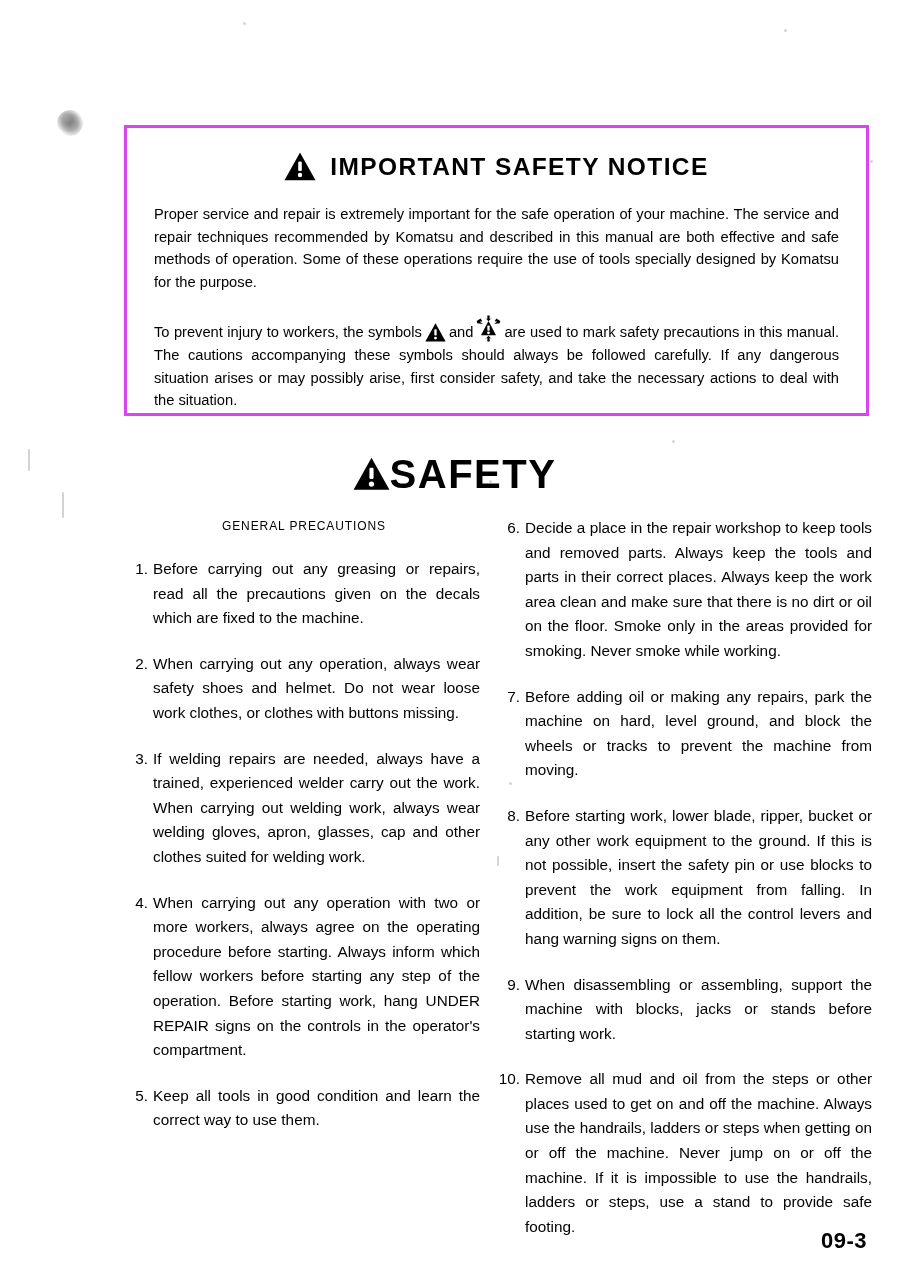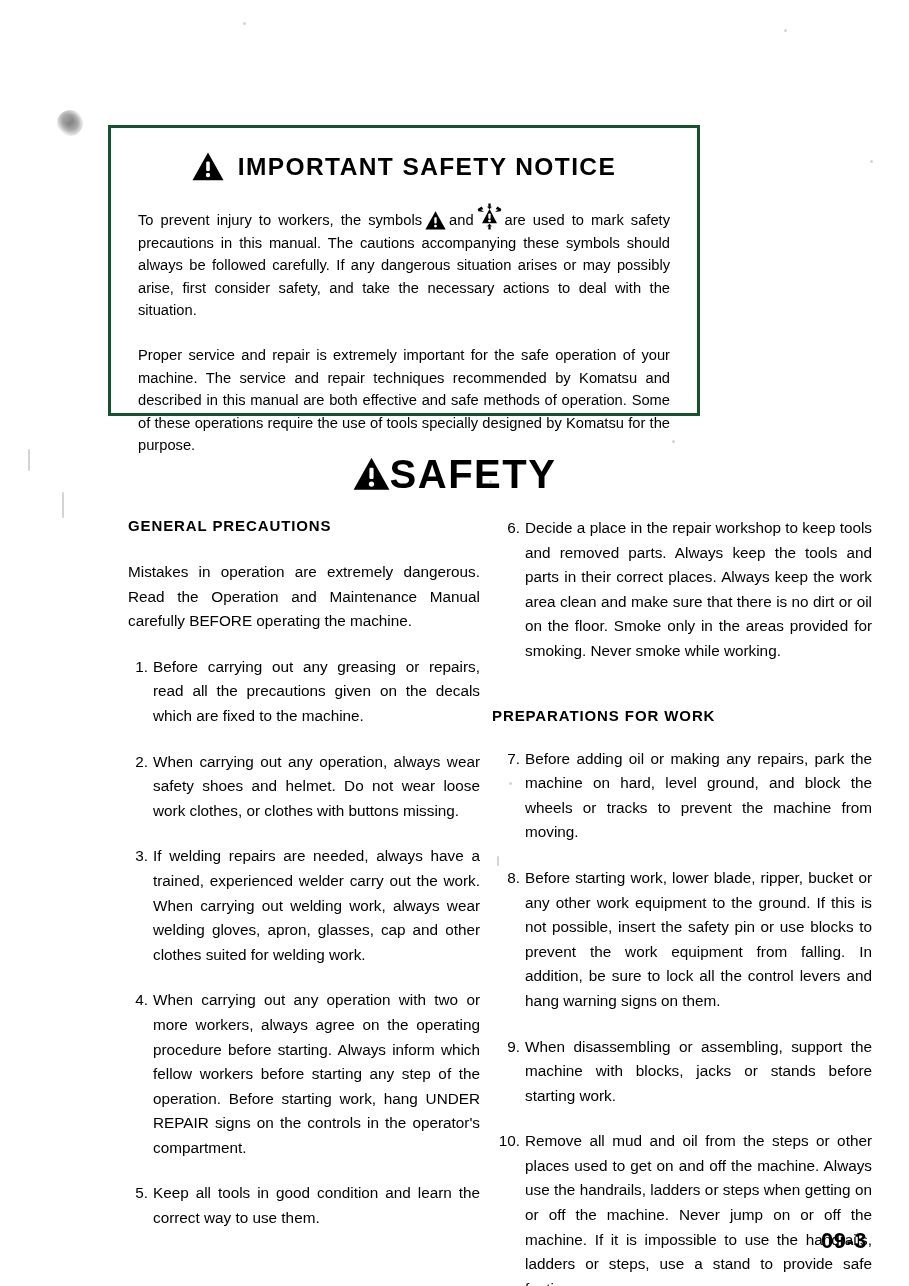--- a/index.html
+++ b/index.html
@@ -38,25 +38,25 @@
   }
   .speck {
     position: absolute;
     background: rgba(0,0,0,0.17);
     border-radius: 50%;
   }
 
   
   .notice-box {
     position: absolute;
-    left: 108px;
+    left: 124px;
     top: 125px;
-    width: 592px;
+    width: 745px;
     height: 291px;
-    border: 3px solid #14532d;
+    border: 3px solid #d946ef;
     box-sizing: border-box;
     background: #fff;
   }
 
   .notice-title {
     display: flex;
     align-items: center;
     justify-content: center;
     gap: 14px;
     margin-top: 24px;
@@ -121,25 +121,26 @@
     width: 909px;
   }
   .col {
     position: absolute;
     top: 0;
   }
   .col-left  { left: 128px; width: 352px; }
   .col-right { left: 492px; width: 380px; }
 
   .sec-head {
-    font-size: 15px;
-    font-weight: bold;
+    font-size: 12px;
+    font-weight: normal;
     letter-spacing: 0.9px;
     margin: 0 0 0 0;
     line-height: 20px;
+    text-align: center;
   }
 
   .intro {
     font-size: 15.3px;
     line-height: 24.6px;
     text-align: justify;
     text-align-last: left;
     margin: 24px 0 0 0;
   }
 
@@ -230,56 +231,55 @@
         <svg width="32" height="29" viewBox="0 0 32 29" aria-hidden="true">
           <path d="M16 0.5 L31.5 28.2 L0.5 28.2 Z" fill="#000"></path>
           <rect x="14.2" y="9.6" width="3.6" height="9.4" rx="1.1" fill="#fff"></rect>
           <circle cx="16" cy="23.0" r="2.2" fill="#fff"></circle>
         </svg>
       </span>
       <span class="title-text">IMPORTANT SAFETY NOTICE</span>
     </div>
 
     <div class="notice-body">
+      <p class="notice-p first">Proper service and repair is extremely important for the safe operation of your machine. The service and repair techniques recommended by Komatsu and described in this manual are both effective and safe methods of operation. Some of these operations require the use of tools specially designed by Komatsu for the purpose.</p>
+
       <p class="notice-p second"><span>To prevent injury to workers, the symbols</span><span class="inline-sym"><svg width="21" height="19" viewBox="0 0 32 29" aria-hidden="true">
               <path d="M16 0.5 L31.5 28.2 L0.5 28.2 Z" fill="#000"></path>
               <rect x="14.2" y="9.6" width="3.6" height="9.4" rx="1.1" fill="#fff"></rect>
               <circle cx="16" cy="23.0" r="2.2" fill="#fff"></circle>
             </svg></span><span>and</span><span class="inline-sym"><svg width="25" height="27" viewBox="0 0 30 32" aria-hidden="true">
               <path d="M15 7 L24 24 L6 24 Z" fill="#000"></path>
               <rect x="13.6" y="12.4" width="2.8" height="6.2" rx="0.9" fill="#fff"></rect>
               <circle cx="15" cy="21.2" r="1.7" fill="#fff"></circle>
               <path d="M13.6 0.4 L16.4 0.4 L16.4 5.0 L19.0 3.2 L15.0 7.4 L11.0 3.2 L13.6 5.0 Z" fill="#000"></path>
               <path d="M0.8 7.0 L5.6 4.0 L7.6 7.4 L4.6 8.0 L8.4 10.6 L1.6 9.6 Z" fill="#000"></path>
               <path d="M29.2 7.0 L24.4 4.0 L22.4 7.4 L25.4 8.0 L21.6 10.6 L28.4 9.6 Z" fill="#000"></path>
               <path d="M13.6 31.6 L16.4 31.6 L16.4 27.2 L19.0 29.0 L15.0 24.6 L11.0 29.0 L13.6 27.2 Z" fill="#000"></path>
             </svg></span><span>are used to mark safety precautions in this manual. The cautions accompanying these symbols should always be followed carefully. If any dangerous situation arises or may possibly arise, first consider safety, and take the necessary actions to deal with the situation.</span></p>
-
-      <p class="notice-p first">Proper service and repair is extremely important for the safe operation of your machine. The service and repair techniques recommended by Komatsu and described in this manual are both effective and safe methods of operation. Some of these operations require the use of tools specially designed by Komatsu for the purpose.</p>
     </div>
   </div>
 
   <div class="safety-heading">
     <span class="tri">
       <svg width="37" height="34" viewBox="0 0 32 29" aria-hidden="true">
         <path d="M16 0.5 L31.5 28.2 L0.5 28.2 Z" fill="#000"></path>
         <rect x="14.2" y="9.0" width="3.6" height="9.8" rx="1.1" fill="#fff"></rect>
         <circle cx="16" cy="23.2" r="2.3" fill="#fff"></circle>
       </svg>
     </span>
     <span class="heading-text">SAFETY</span>
   </div>
 
   <div class="columns">
 
     <div class="col col-left">
 
       <div class="sec-head">GENERAL PRECAUTIONS</div>
 
-      <p class="intro">Mistakes in operation are extremely dangerous. Read the Operation and Maintenance Manual carefully BEFORE operating the machine.</p>
 
       <div class="item">
         <span class="num">1.</span>
         <span class="txt">Before carrying out any greasing or repairs, read all the precautions given on the decals which are fixed to the machine.</span>
       </div>
 
       <div class="item">
         <span class="num">2.</span>
         <span class="txt">When carrying out any operation, always wear safety shoes and helmet. Do not wear loose work clothes, or clothes with buttons missing.</span>
       </div>
@@ -301,21 +301,20 @@
 
     </div>
 
     <div class="col col-right">
 
       <div class="item" style="margin-top:0;">
         <span class="num">6.</span>
         <span class="txt">Decide a place in the repair workshop to keep tools and removed parts. Always keep the tools and parts in their correct places. Always keep the work area clean and make sure that there is no dirt or oil on the floor. Smoke only in the areas provided for smoking. Never smoke while working.</span>
       </div>
 
-      <div class="sec-head sec-head-right">PREPARATIONS FOR WORK</div>
 
       <div class="item">
         <span class="num">7.</span>
         <span class="txt">Before adding oil or making any repairs, park the machine on hard, level ground, and block the wheels or tracks to prevent the machine from moving.</span>
       </div>
 
       <div class="item">
         <span class="num">8.</span>
         <span class="txt">Before starting work, lower blade, ripper, bucket or any other work equipment to the ground. If this is not possible, insert the safety pin or use blocks to prevent the work equipment from falling. In addition, be sure to lock all the control levers and hang warning signs on them.</span>
       </div>

